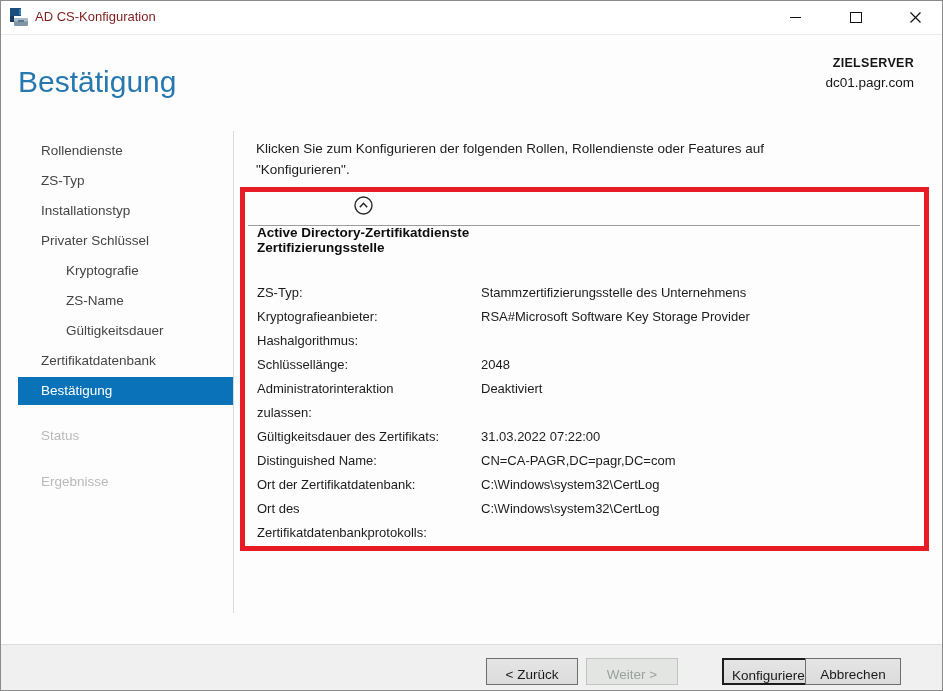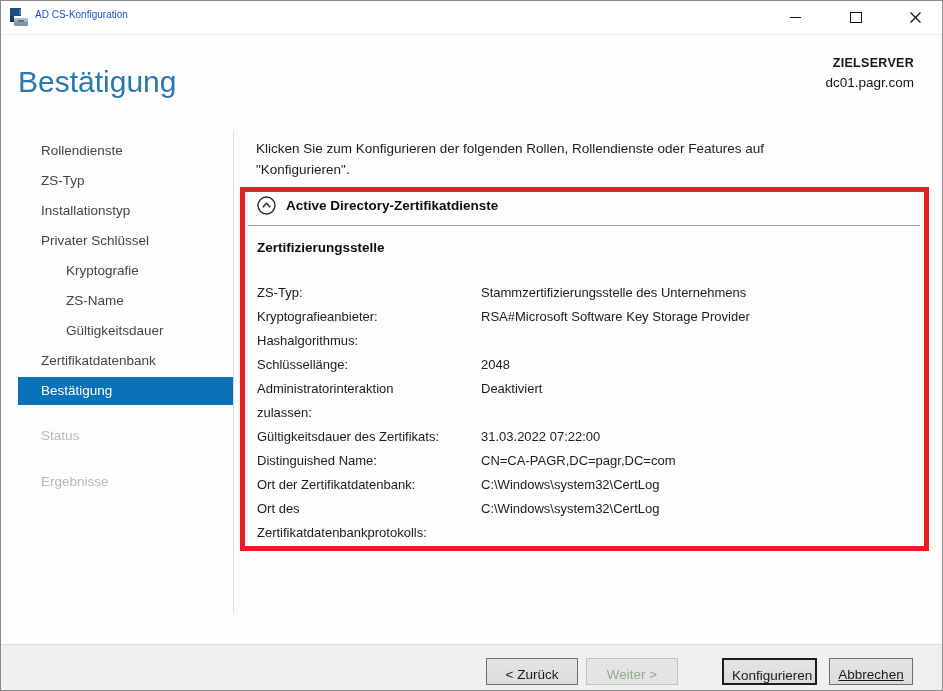--- a/index.html
+++ b/index.html
@@ -4,59 +4,59 @@
 <style>
   html,body{margin:0;padding:0;background:#ffffff;}
   .window{
     position:relative;width:943px;height:691px;box-sizing:border-box;
     border:1px solid #8a8a8a;background:#fdfdfd;overflow:hidden;
     font-family:"Liberation Sans",sans-serif;color:#1c1c1c;
   }
   
   .titlebar{position:absolute;left:0;top:0;right:0;height:33px;background:#ffffff;border-bottom:1px solid #ededed;}
   .title-icon{position:absolute;left:8px;top:6px;width:22px;height:21px;}
-  .title-text{position:absolute;left:34px;top:8px;font-size:10px;color:#1d4ed8;}
+  .title-text{position:absolute;left:34px;top:8px;font-size:13px;color:#7f1d1d;}
   .winctl{position:absolute;top:0;width:46px;height:32px;display:flex;align-items:center;justify-content:center;cursor:pointer;}
   .winctl.min{left:771px;} .winctl.max{left:832px;} .winctl.close{left:891px;}
   .glyph-min{width:11px;height:1px;background:#111;display:block;}
   .glyph-max{width:10px;height:9px;border:1px solid #111;display:block;}
   
   .page-title{position:absolute;left:17px;top:64px;font-size:30px;font-weight:300;color:#2878b0;}
   .target{position:absolute;right:28px;top:55px;text-align:right;}
   .target-label{font-size:12.5px;font-weight:bold;color:#161616;letter-spacing:.3px;}
   .target-server{font-size:13.5px;color:#161616;margin-top:5px;}
   
   .vdivider{position:absolute;left:232px;top:130px;width:1px;height:482px;background:#d9d9d9;}
   .nav{position:absolute;left:0;top:135px;width:232px;}
   .nav-item{height:30px;line-height:30px;padding-left:40px;font-size:13.5px;color:#454545;cursor:pointer;white-space:nowrap;}
   .nav-item.indent{padding-left:65px;}
   .nav-item.selected{background:#0a72b8;color:#ffffff;margin-left:17px;padding-left:23px;height:28px;line-height:28px;margin-top:1px;margin-bottom:1px;}
   .nav-item.disabled{color:#b9b9b9;cursor:default;margin-top:16px;}
   
   .instruction{position:absolute;left:255px;top:137px;width:680px;font-size:13.5px;line-height:21px;color:#1c1c1c;}
   .redbox{position:absolute;left:239px;top:186px;width:689px;height:364px;border:5px solid #e81c24;box-sizing:border-box;pointer-events:none;}
-  .section-head{position:absolute;left:256px;top:195px;display:flex;align-items:center;gap:10px;}
+  .section-head{position:absolute;left:256px;top:195px;display:flex;align-items:center;gap:10px;flex-direction:column;}
   .toggle-circle{width:19px;height:19px;flex:none;cursor:pointer;}
   .section-title{font-size:13.5px;font-weight:bold;color:#0d0d0d;}
   .section-hr{position:absolute;left:247px;top:224px;width:672px;height:1px;background:#9c9c9c;}
   .group-title{position:absolute;left:256px;top:239px;font-size:13.5px;font-weight:bold;color:#0d0d0d;}
   .kv{position:absolute;left:256px;top:280px;width:664px;font-size:13px;}
   .kv-row{display:flex;align-items:flex-start;}
   .kv-label{width:224px;flex:none;line-height:24px;padding-right:8px;box-sizing:border-box;color:#1c1c1c;}
   .kv-row.force-wrap .kv-label{padding-right:58px;}
   .kv-value{flex:1;line-height:24px;color:#1c1c1c;}
   
   .footer{position:absolute;left:0;top:643px;width:943px;height:48px;background:#f0f0f0;border-top:1px solid #dcdcdc;box-sizing:border-box;}
   .btn{position:absolute;top:657px;height:27px;box-sizing:border-box;font-family:"Liberation Sans",sans-serif;
        font-size:13.5px;text-align:center;background:linear-gradient(#e5e5e5,#dbdbdb);color:#1a1a1a;
        border:1px solid #6e6e6e;padding:8px;cursor:pointer;}
   .btn.back{left:485px;width:92px;}
   .btn.next{left:585px;width:92px;border:1px solid #c3c3c3;color:#9ba19b;background:#e3e5e2;cursor:default;}
   .btn.configure{left:721px;width:95px;border:2px solid #1c1c1c;}
-  .btn.cancel{left:828px;width:84px;text-decoration:underline;}
+  .btn.cancel{left:804px;width:96px;}
 </style>
 </head>
 <body>
 
 <div class="window">
 
   <div class="titlebar">
     <span class="title-icon">
       <svg width="22" height="21" viewBox="0 0 22 21">
         <rect x="1" y="1" width="4" height="14" fill="#173a5e"></rect>

